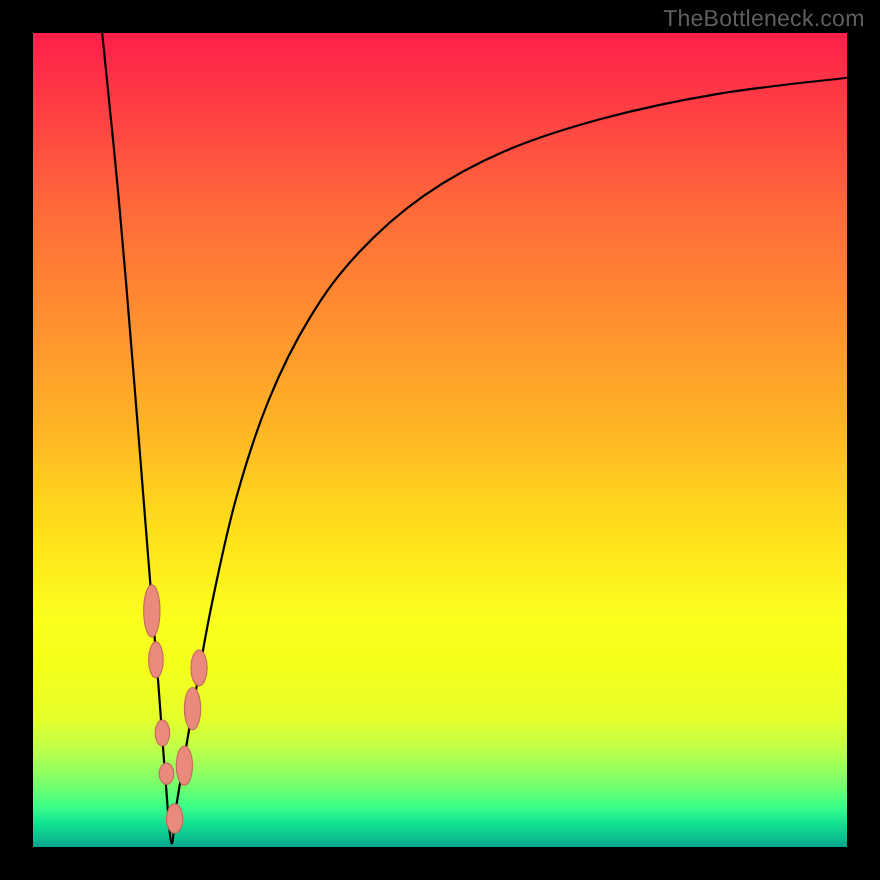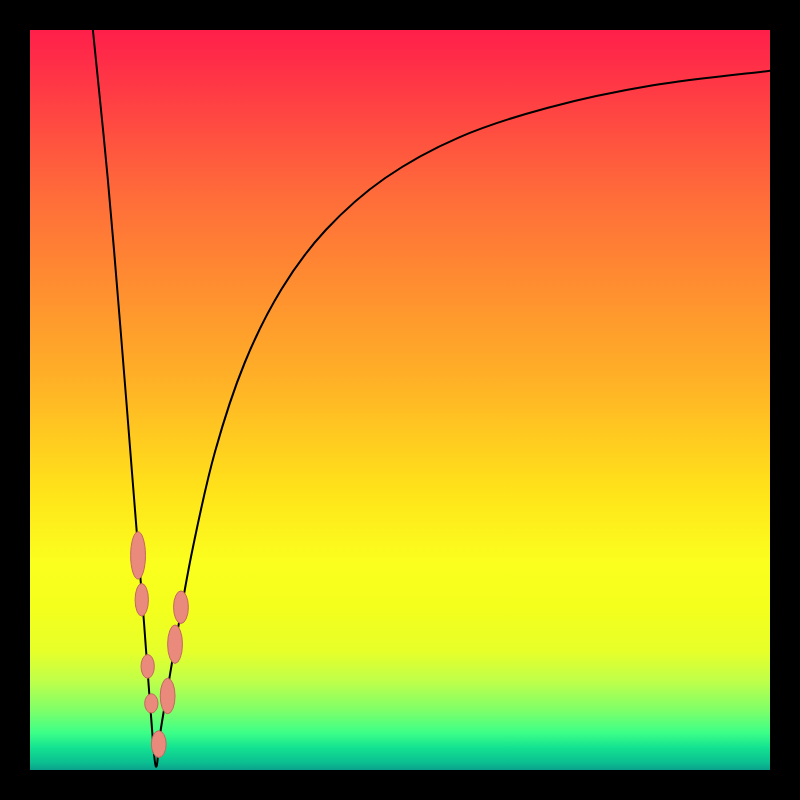--- a/index.html
+++ b/index.html
@@ -82,13 +82,14 @@
         <ellipse class="marker" cx="108.04" cy="525.40" rx="7.40" ry="23.68"></ellipse>
         <ellipse class="marker" cx="111.74" cy="569.80" rx="6.66" ry="16.28"></ellipse>
         <ellipse class="marker" cx="117.66" cy="636.40" rx="6.66" ry="11.84"></ellipse>
         <ellipse class="marker" cx="121.36" cy="673.40" rx="6.66" ry="9.62"></ellipse>
         <ellipse class="marker" cx="128.76" cy="714.10" rx="7.40" ry="13.32"></ellipse>
         <ellipse class="marker" cx="137.64" cy="666.00" rx="7.40" ry="17.76"></ellipse>
         <ellipse class="marker" cx="145.04" cy="614.20" rx="7.40" ry="19.24"></ellipse>
         <ellipse class="marker" cx="150.96" cy="577.20" rx="7.40" ry="16.28"></ellipse>
       </svg>
   </div>
+  <div class="watermark">TheBottleneck.com</div>
 </div>
 
 </body></html>

